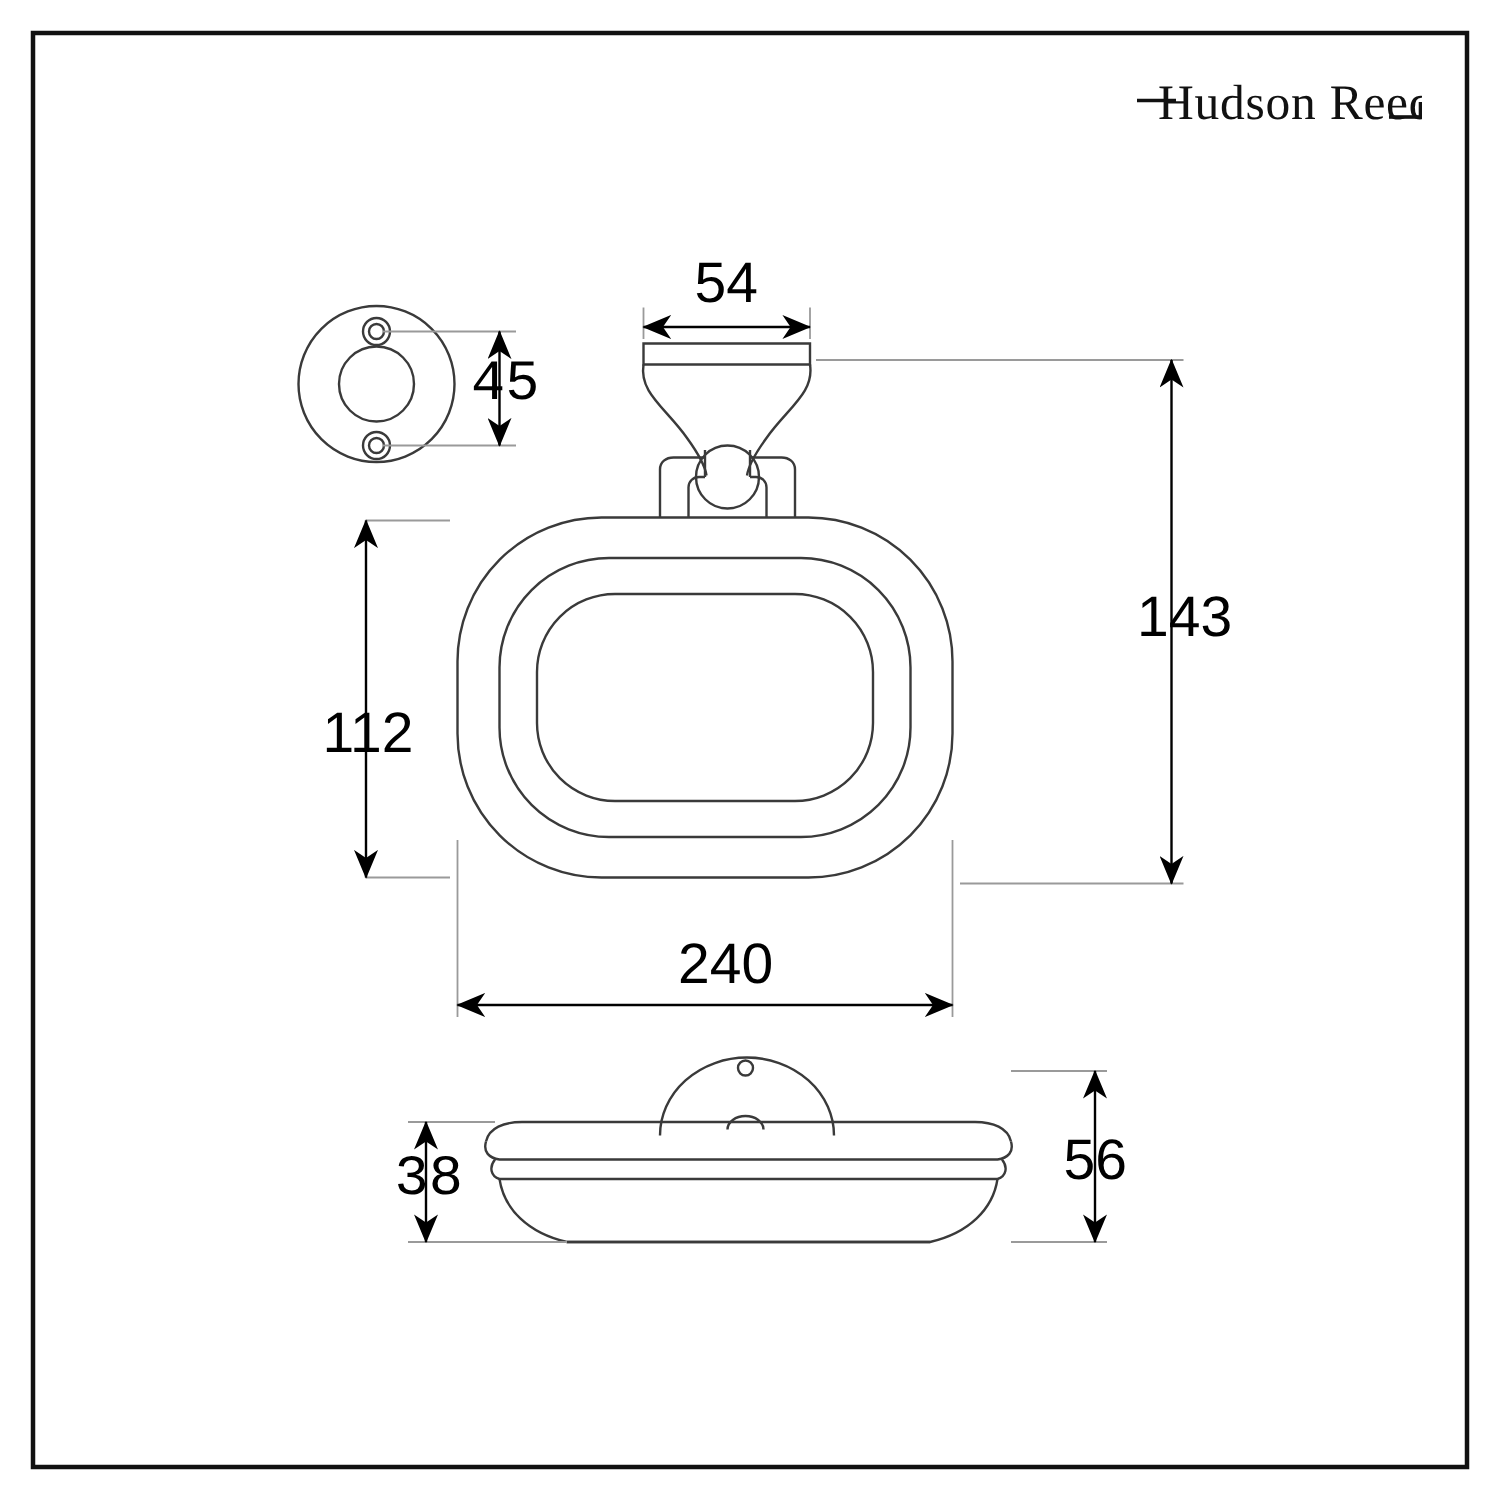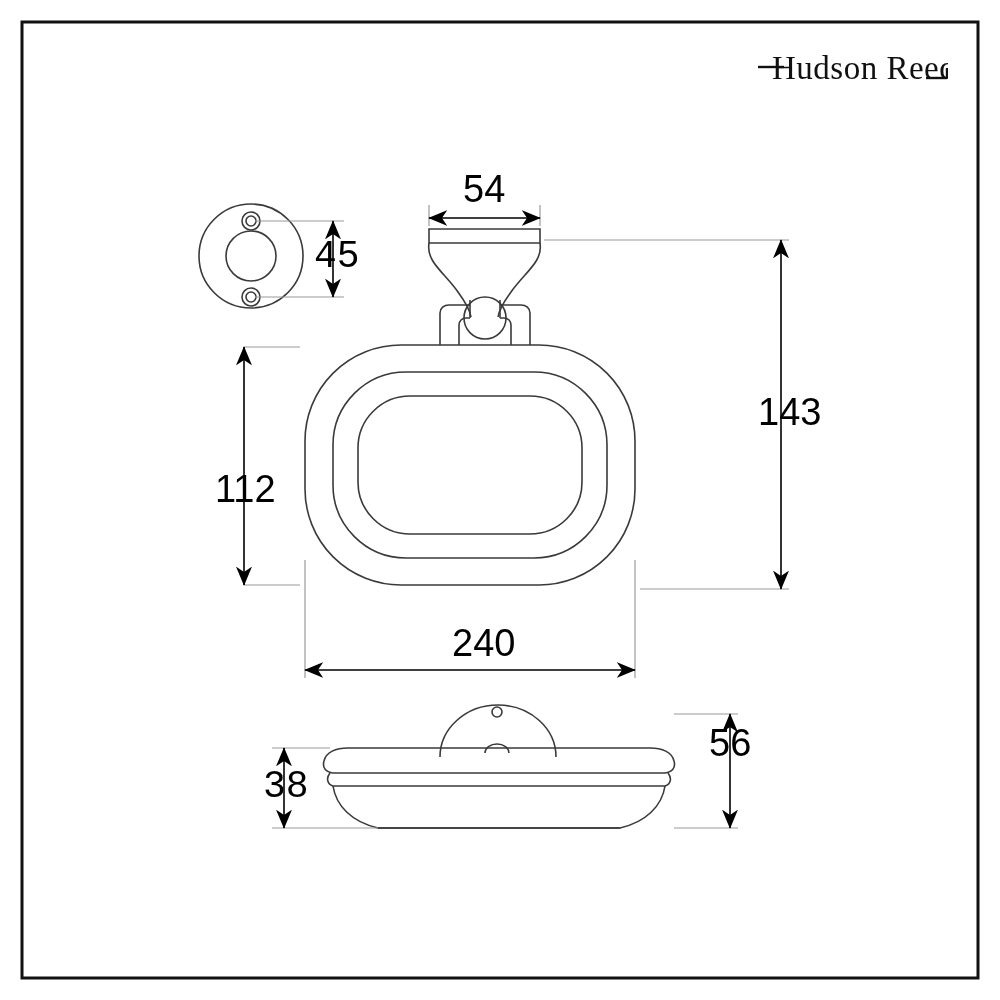--- a/index.html
+++ b/index.html
@@ -164,17 +164,17 @@
   <div class="dim-text" style="left:314px; top:238px;font-family:Liberation Mono, monospace;">45</div>
 
   <div class="dim-text" style="left:463px; top:170px;text-align:center;">54</div>
 
   <div class="dim-text" style="left:758px; top:393px;">143</div>
 
   <div class="dim-text" style="left:215px; top:446px;margin-top:24px;">112</div>
 
   <div class="dim-text" style="left:452px; top:624px;">240</div>
 
-  <div class="dim-text" style="left:709px; top:724px;">56</div>
+  <div class="dim-text" style="left:709px; top:755px;">56</div>
 
   <div class="dim-text" style="left:263px; top:768px;font-family:Liberation Mono, monospace;">38</div>
 
 </div>
 
 </body></html>

